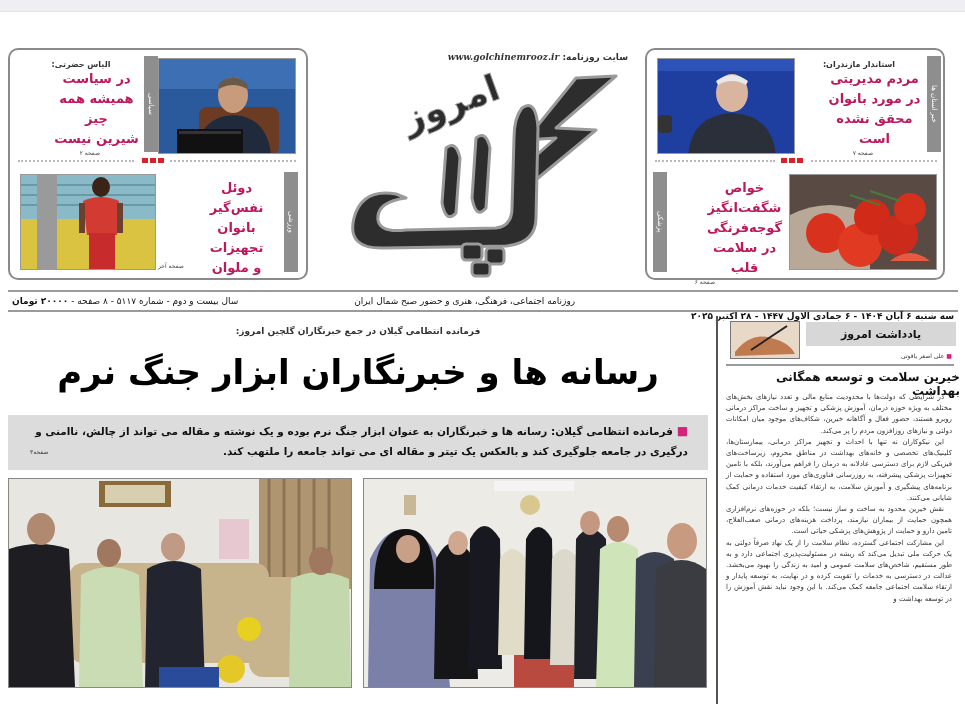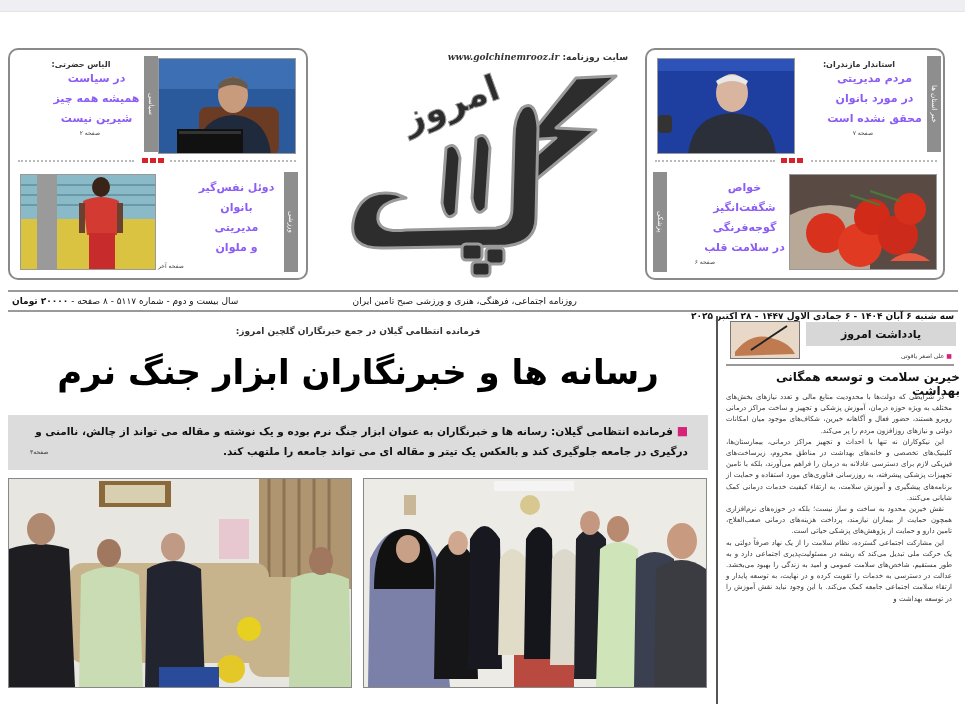--- a/index.html
+++ b/index.html
@@ -8,21 +8,21 @@
 
   .topbar { position: absolute; left: 0; top: 0; width: 965px; height: 12px; background: #efeff3; border-bottom: 1px solid #e4e4e8; }
 
   .box { position: absolute; border: 2px solid #8a8a8a; border-radius: 10px; background: #fff; }
   .box-left { left: 8px; top: 48px; width: 300px; height: 232px; }
   .box-right { left: 645px; top: 48px; width: 300px; height: 232px; }
 
   .story { position: absolute; direction: rtl; }
   .vtab { position: absolute; width: 14px; background: #8e8e8e; color: #fff; font-size: 7px; writing-mode: vertical-rl; text-align: center; display: flex; align-items: center; justify-content: center; }
   .kicker { font-size: 8px; color: #333; text-align: center; font-weight: bold; }
-  .headline { font-family: "DejaVu Sans", sans-serif; font-weight: bold; font-size: 11px; line-height: 20px; text-align: center; color: #8b5cf6; margin-left: 31px; }
+  .headline { font-family: "DejaVu Sans", sans-serif; font-weight: bold; font-size: 13px; line-height: 20px; text-align: center; color: #be185d; margin-left: 31px; }
   .pageref { font-size: 6px; color: #444; text-align: right; }
   .photo { position: absolute; border: 1px solid #999; overflow: hidden; }
 
   .divider-dots { position: absolute; height: 4px; border-top: 2px dotted #b9b9b9; }
   .red-marks { position: absolute; display: flex; gap: 2px; }
   .red-marks span { display: block; width: 6px; height: 5px; background: #d6232a; }
 
   .masthead { position: absolute; left: 318px; top: 50px; width: 320px; height: 232px; }
   .site-line { position: absolute; right: 10px; top: 2px; font-size: 9px; font-weight: bold; color: #333; direction: rtl; white-space: nowrap; }
   .site-url { font-family: "DejaVu Serif", serif; font-style: italic; }
@@ -105,21 +105,21 @@
       <rect x="58" y="28" width="6" height="30" fill="#6a4030"></rect>
       <rect x="96" y="28" width="6" height="30" fill="#6a4030"></rect>
     </svg>
   </div>
   <div class="pageref" style="position:absolute; left:148px; top:212px;">صفحه آخر</div>
   <div class="story" style="left:148px; top:122px; width:140px; height:100px;">
     <div class="vtab" style="right:0; top:0; height:100px;">ورزشی</div>
     <div style="position:absolute; right:18px; top:6px; width:118px;">
       <div class="headline">دوئل نفس‌گیر</div>
       <div class="headline">بانوان</div>
-      <div class="headline">مدیریتی</div>
+      <div class="headline">تجهیزات</div>
       <div class="headline">و ملوان</div>
     </div>
   </div>
 </div>
 
 <div class="masthead">
   <div class="site-line">
     <span>سایت روزنامه:</span>
     <span class="site-url">www.golchinemrooz.ir</span>
   </div>
@@ -189,21 +189,21 @@
       <g stroke="#4a7a3a" stroke-width="2">
           <line x1="60" y1="20" x2="90" y2="30"></line>
           <line x1="80" y1="16" x2="110" y2="26"></line>
         </g>
     </svg>
   </div>
 </div>
 
 <div class="infobar">
   <span class="date">سه شنبه ۶ آبان ۱۴۰۴ - ۶ جمادی الاول ۱۴۴۷ - ۲۸ اکتبر ۲۰۲۵</span>
-  <span>روزنامه اجتماعی، فرهنگی، هنری و ورزشی صبح تامین ایران</span>
+  <span>روزنامه اجتماعی، فرهنگی، هنری و حضور صبح شمال ایران</span>
   <span class="issue">
     <span>سال بیست و دوم - شماره ۵۱۱۷ - ۸ صفحه - </span><b>۲۰۰۰۰ تومان</b>
   </span>
 </div>
 
 <div class="main">
   <div class="main-kicker">فرمانده انتظامی گیلان در جمع خبرنگاران گلچین امروز:</div>
   <div class="main-headline">رسانه ها و خبرنگاران ابزار جنگ نرم هستند</div>
   <div class="lead">
     <span class="bullet">■</span>

